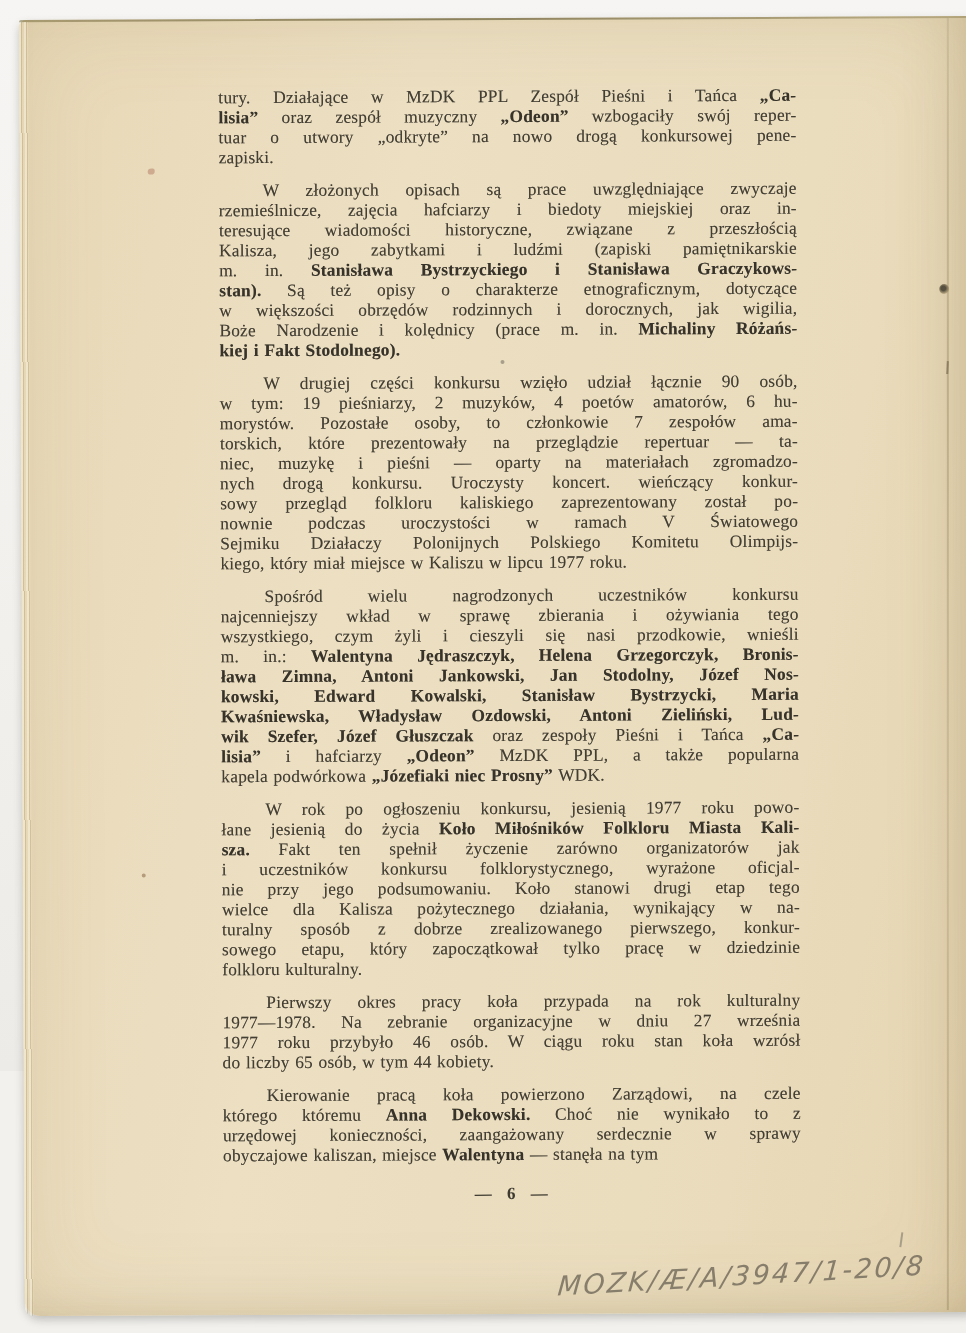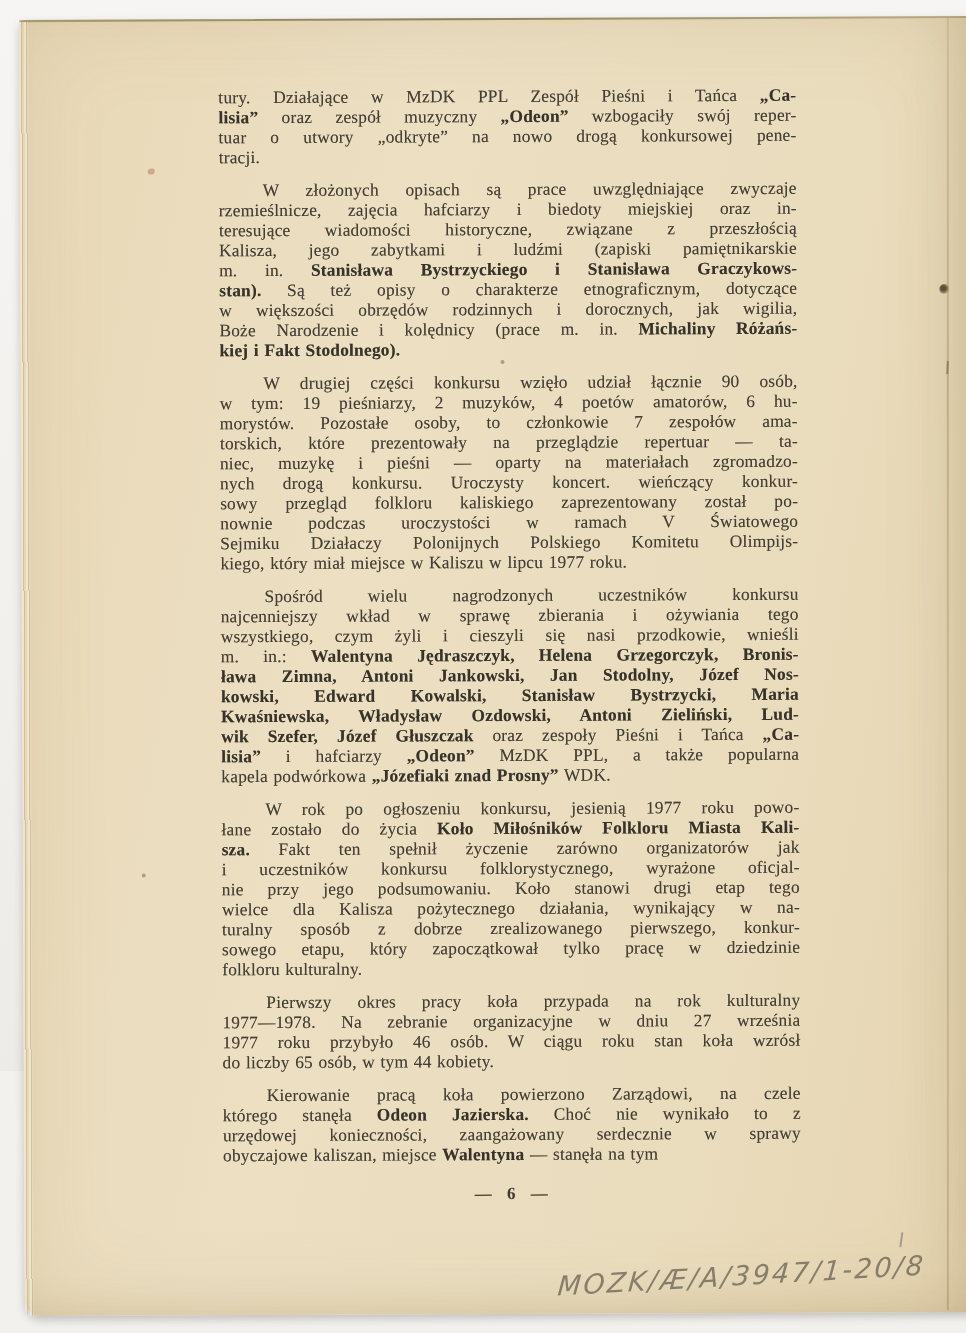--- a/index.html
+++ b/index.html
@@ -86,21 +86,21 @@
     <div class="speck crease-tear"></div>
     <div class="speck margin-dot"></div>
     <div class="speck mid-speck"></div>
     <div class="speck pencil-one"></div>
 
     <div class="text-col">
         <div class="para">
           <div class="line"><span class="r">tury. Działające w MzDK PPL Zespół Pieśni i Tańca </span><span class="b">„Ca-</span></div>
           <div class="line"><span class="b">lisia”</span><span class="r"> oraz zespół muzyczny </span><span class="b">„Odeon”</span><span class="r"> wzbogaciły swój reper-</span></div>
           <div class="line"><span class="r">tuar o utwory „odkryte” na nowo drogą konkursowej pene-</span></div>
-          <div class="line last"><span class="r">tracji.</span></div>
+          <div class="line last"><span class="r">zapiski.</span></div>
         </div>
         <div class="para">
           <div class="line first"><span class="r">W złożonych opisach są prace uwzględniające zwyczaje</span></div>
           <div class="line"><span class="r">rzemieślnicze, zajęcia hafciarzy i biedoty miejskiej oraz in-</span></div>
           <div class="line"><span class="r">teresujące wiadomości historyczne, związane z przeszłością</span></div>
           <div class="line"><span class="r">Kalisza, jego zabytkami i ludźmi (zapiski pamiętnikarskie</span></div>
           <div class="line"><span class="r">m. in. </span><span class="b">Stanisława Bystrzyckiego i Stanisława Graczykows-</span></div>
           <div class="line"><span class="b">stan).</span><span class="r"> Są też opisy o charakterze etnograficznym, dotyczące</span></div>
           <div class="line"><span class="r">w większości obrzędów rodzinnych i dorocznych, jak wigilia,</span></div>
           <div class="line"><span class="r">Boże Narodzenie i kolędnicy (prace m. in. </span><span class="b">Michaliny Różańs-</span></div>
@@ -121,42 +121,42 @@
         <div class="para">
           <div class="line first"><span class="r">Spośród wielu nagrodzonych uczestników konkursu</span></div>
           <div class="line"><span class="r">najcenniejszy wkład w sprawę zbierania i ożywiania tego</span></div>
           <div class="line"><span class="r">wszystkiego, czym żyli i cieszyli się nasi przodkowie, wnieśli</span></div>
           <div class="line"><span class="r">m. in.: </span><span class="b">Walentyna Jędraszczyk, Helena Grzegorczyk, Bronis-</span></div>
           <div class="line"><span class="b">ława Zimna, Antoni Jankowski, Jan Stodolny, Józef Nos-</span></div>
           <div class="line"><span class="b">kowski, Edward Kowalski, Stanisław Bystrzycki, Maria</span></div>
           <div class="line"><span class="b">Kwaśniewska, Władysław Ozdowski, Antoni Zieliński, Lud-</span></div>
           <div class="line"><span class="b">wik Szefer, Józef Głuszczak</span><span class="r"> oraz zespoły Pieśni i Tańca </span><span class="b">„Ca-</span></div>
           <div class="line"><span class="b">lisia”</span><span class="r"> i hafciarzy </span><span class="b">„Odeon”</span><span class="r"> MzDK PPL, a także popularna</span></div>
-          <div class="line last"><span class="r">kapela podwórkowa </span><span class="b">„Józefiaki znad Prosny”</span><span class="r"> WDK.</span></div>
+          <div class="line last"><span class="r">kapela podwórkowa </span><span class="b">„Józefiaki niec Prosny”</span><span class="r"> WDK.</span></div>
         </div>
         <div class="para">
           <div class="line first"><span class="r">W rok po ogłoszeniu konkursu, jesienią 1977 roku powo-</span></div>
-          <div class="line"><span class="r">łane zostało do życia </span><span class="b">Koło Miłośników Folkloru Miasta Kali-</span></div>
+          <div class="line"><span class="r">łane jesienią do życia </span><span class="b">Koło Miłośników Folkloru Miasta Kali-</span></div>
           <div class="line"><span class="b">sza.</span><span class="r"> Fakt ten spełnił życzenie zarówno organizatorów jak</span></div>
           <div class="line"><span class="r">i uczestników konkursu folklorystycznego, wyrażone oficjal-</span></div>
           <div class="line"><span class="r">nie przy jego podsumowaniu. Koło stanowi drugi etap tego</span></div>
           <div class="line"><span class="r">wielce dla Kalisza pożytecznego działania, wynikający w na-</span></div>
           <div class="line"><span class="r">turalny sposób z dobrze zrealizowanego pierwszego, konkur-</span></div>
           <div class="line"><span class="r">sowego etapu, który zapoczątkował tylko pracę w dziedzinie</span></div>
           <div class="line last"><span class="r">folkloru kulturalny.</span></div>
         </div>
         <div class="para">
           <div class="line first"><span class="r">Pierwszy okres pracy koła przypada na rok kulturalny</span></div>
           <div class="line"><span class="r">1977—1978. Na zebranie organizacyjne w dniu 27 września</span></div>
           <div class="line"><span class="r">1977 roku przybyło 46 osób. W ciągu roku stan koła wzrósł</span></div>
           <div class="line last"><span class="r">do liczby 65 osób, w tym 44 kobiety.</span></div>
         </div>
         <div class="para">
           <div class="line first"><span class="r">Kierowanie pracą koła powierzono Zarządowi, na czele</span></div>
-          <div class="line"><span class="r">którego stanęła </span><span class="b">Odeon Jazierska.</span><span class="r"> Choć nie wynikało to z</span></div>
+          <div class="line"><span class="r">którego któremu </span><span class="b">Anna Dekowski.</span><span class="r"> Choć nie wynikało to z</span></div>
           <div class="line"><span class="r">urzędowej konieczności, zaangażowany serdecznie w sprawy</span></div>
           <div class="line last"><span class="r">obyczajowe kaliszan, miejsce </span><span class="b">Walentyna</span><span class="r"> — stanęła na tym</span></div>
         </div>
       </div>
 
     <div class="page-num">— 6 —</div>
 
     <div class="handwriting">MOZK/Æ/A/3947/1-20/8</div>
   </div>
 </div>

